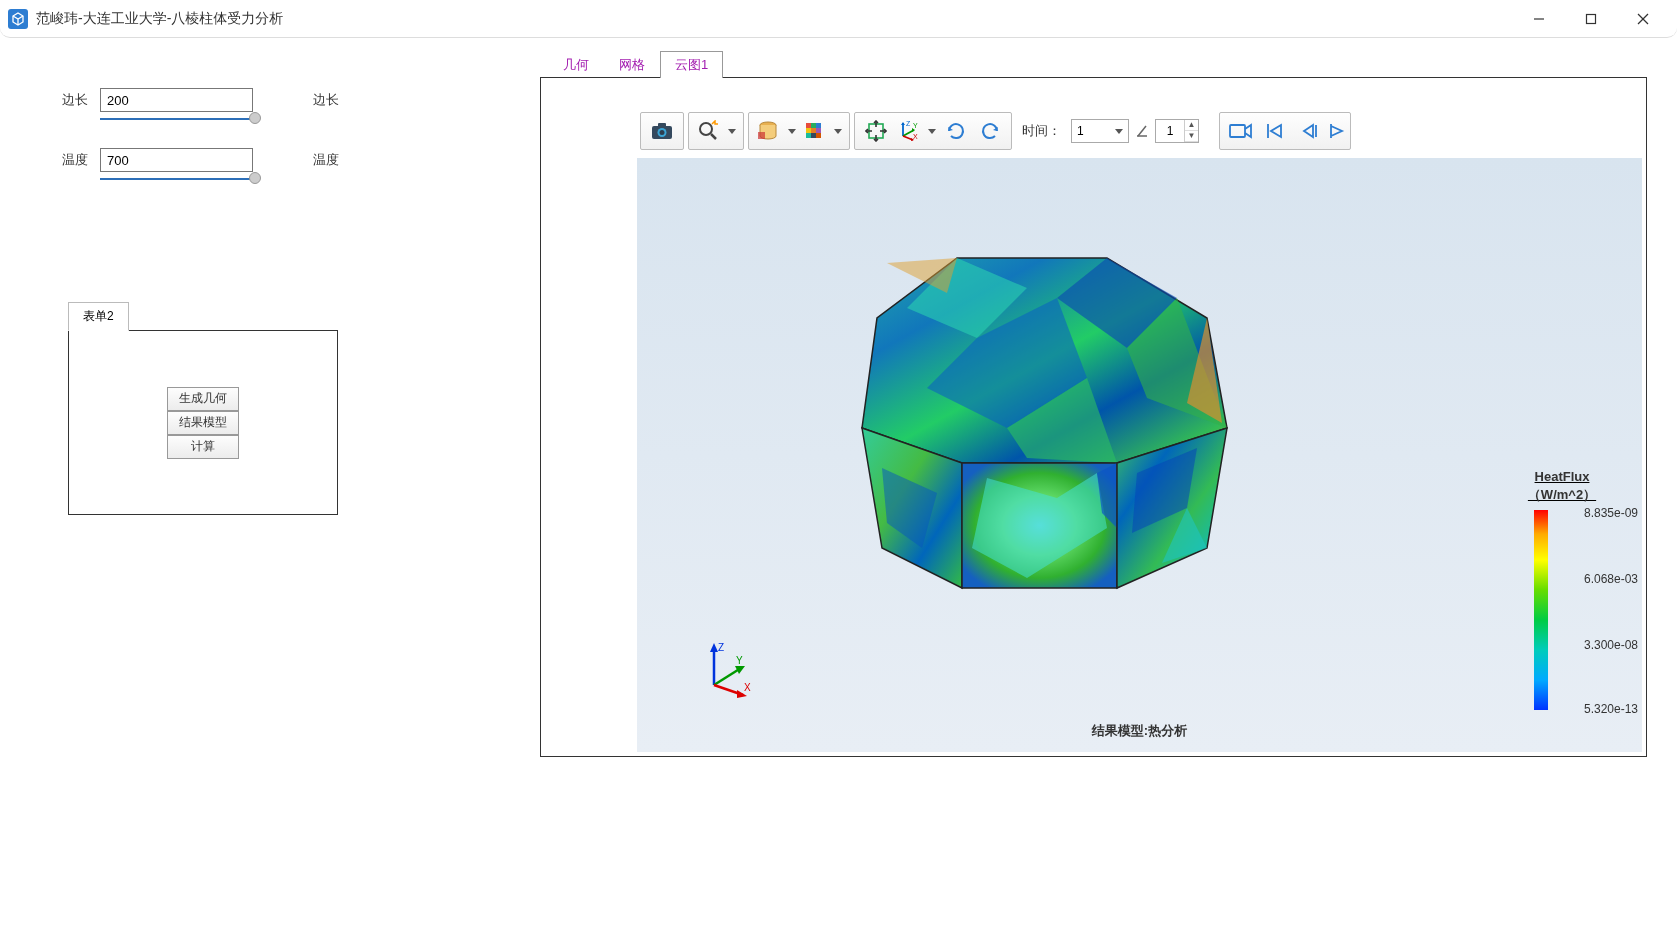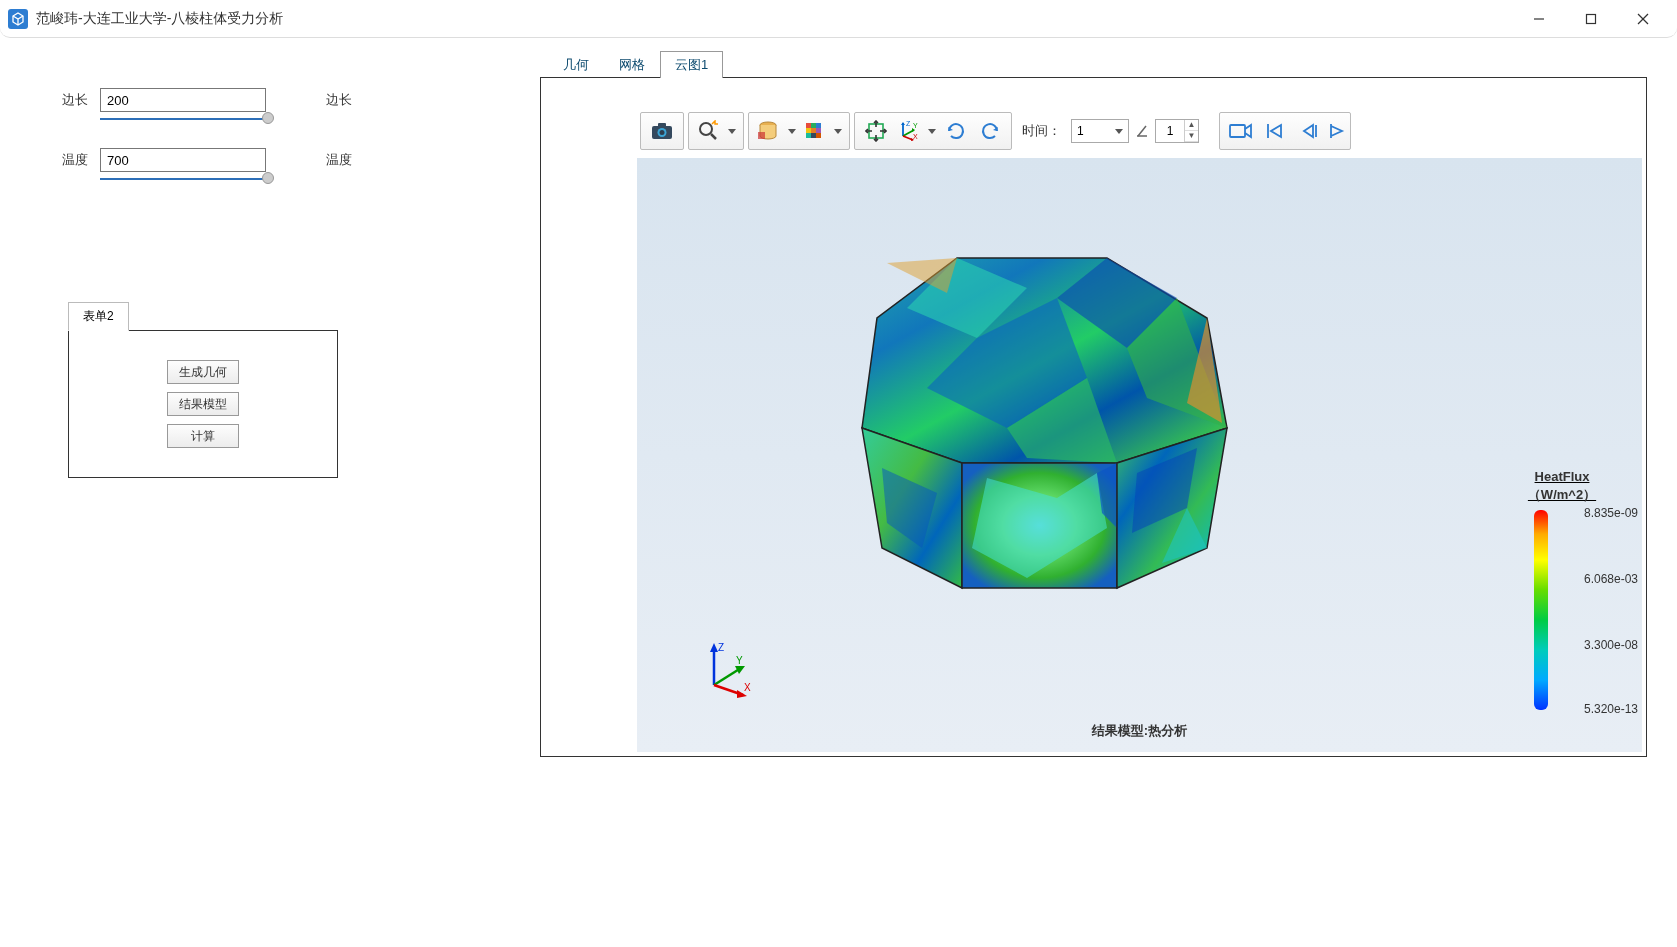--- a/index.html
+++ b/index.html
@@ -14,35 +14,35 @@
     .titlebar .winbtn svg { width: 12px; height: 12px; stroke: #333; stroke-width: 1.2; fill: none; }
 
     
     .main { display: flex; height: calc(100% - 38px); }
     .left-panel { width: 540px; padding: 50px 40px; }
     .right-panel { flex: 1; padding: 12px 30px 12px 0; }
 
     
     .param-row { display: flex; align-items: center; margin-bottom: 36px; }
     .param-row .label { width: 60px; text-align: right; padding-right: 12px; color: #333; font-size: 13px; }
-    .param-row .input-wrap { width: 166px; position: relative; }
+    .param-row .input-wrap { width: 153px; position: relative; }
     .param-row input[type="text"] { width: 100%; height: 24px; border: 1px solid #777; padding: 0 6px; font-size: 13px; background: #fff; }
     .param-row .slider-line { position: absolute; left: 0; right: -4px; bottom: -8px; height: 6px; border-bottom: 2px solid #2D6FB8; }
     .param-row .slider-knob { position: absolute; right: -8px; bottom: -12px; width: 12px; height: 12px; background: #ccc; border: 1px solid #999; border-radius: 50%; }
     .param-row .unit-label { margin-left: 60px; font-size: 13px; color: #333; }
 
     
     .form-box-wrap { margin-top: 130px; margin-left: 28px; width: 270px; }
     .form-tab { display: inline-block; padding: 5px 14px; border: 1px solid #bbb; border-bottom: 1px solid #fff; background: #fff; font-size: 12px; position: relative; z-index: 2; }
-    .form-box { border: 1px solid #333; margin-top: -1px; height: 148px; display: flex; flex-direction: column; align-items: center; justify-content: center; gap: 8px; }
+    .form-box { border: 1px solid #333; margin-top: -1px; height: 185px; display: flex; flex-direction: column; align-items: center; justify-content: center; gap: 0; }
     .form-box button { width: 72px; height: 24px; background: linear-gradient(#fdfdfd, #ececec); border: 1px solid #999; font-size: 12px; color: #333; font-family: inherit; }
 
     
     .view-tabs { display: flex; gap: 0; margin-left: 8px; }
-    .view-tab { padding: 4px 14px; font-size: 13px; color: #0c4a6e; border: 1px solid transparent; border-bottom: none; position: relative; top: 1px; }
+    .view-tab { padding: 4px 14px; font-size: 13px; color: #a21caf; border: 1px solid transparent; border-bottom: none; position: relative; top: 1px; }
     .view-tab.active { border-color: #999; background: #fff; z-index: 2; }
 
     
     .viewport { border: 1.5px solid #333; height: 680px; background: #fff; position: relative; overflow: hidden; }
     .toolbar { position: absolute; top: 32px; left: 95px; right: 0; height: 42px; display: flex; align-items: center; gap: 4px; padding: 0 4px; }
     .tool-group { display: flex; align-items: center; border: 1px solid #bbb; border-radius: 2px; background: linear-gradient(#fefefe,#f1f1f1); height: 38px; padding: 0 4px; }
     .tool-btn { width: 34px; height: 32px; display: flex; align-items: center; justify-content: center; border-radius: 2px; }
     .tool-btn.wide { width: 46px; justify-content: space-around; }
     .dropdown-caret { width: 0; height: 0; border-left: 4px solid transparent; border-right: 4px solid transparent; border-top: 5px solid #555; margin-left: 2px;}
     .time-label { font-size: 13px; color: #333; margin: 0 6px; }
@@ -55,21 +55,21 @@
 
     
     .scene { position: absolute; top: 80px; left: 96px; right: 4px; bottom: 4px; background: linear-gradient(#d8e4ef, #e8eef5); overflow: hidden; }
     .scene-inner { width:100%; height:100%; position:relative; }
 
     .model-caption { position:absolute; bottom: 12px; left: 0; right: 0; text-align:center; font-size: 13px; color:#333; font-weight: bold; }
 
     
     .colorbar { position:absolute; right: 20px; top: 310px; width: 120px; text-decoration: underline; }
     .colorbar-title { text-align:center; font-size: 13px; font-weight: bold; color:#333; line-height:1.4; }
-    .colorbar-strip { width: 14px; height: 200px; margin: 6px 0 0 32px; background: linear-gradient(to bottom, #ff0000 0%, #ffaa00 12%, #ffff00 25%, #66dd00 40%, #00cc44 55%, #00ccbb 70%, #00aaff 85%, #0033ff 100%); position:relative;border-radius:6px;}
+    .colorbar-strip { width: 14px; height: 200px; margin: 6px 0 0 32px; background: linear-gradient(to bottom, #ff0000 0%, #ffaa00 12%, #ffff00 25%, #66dd00 40%, #00cc44 55%, #00ccbb 70%, #00aaff 85%, #0033ff 100%); position:relative;}
     .cb-tick { position:absolute; left: 50px; font-size: 12px; color:#333; white-space:nowrap; }
 
     
     .triad { position:absolute; left: 62px; bottom: 52px; width:60px; height:60px; }
 
     
     .prism-svg { position:absolute; left: 190px; top: 90px; }
   </style>
 </head>
 <body>

